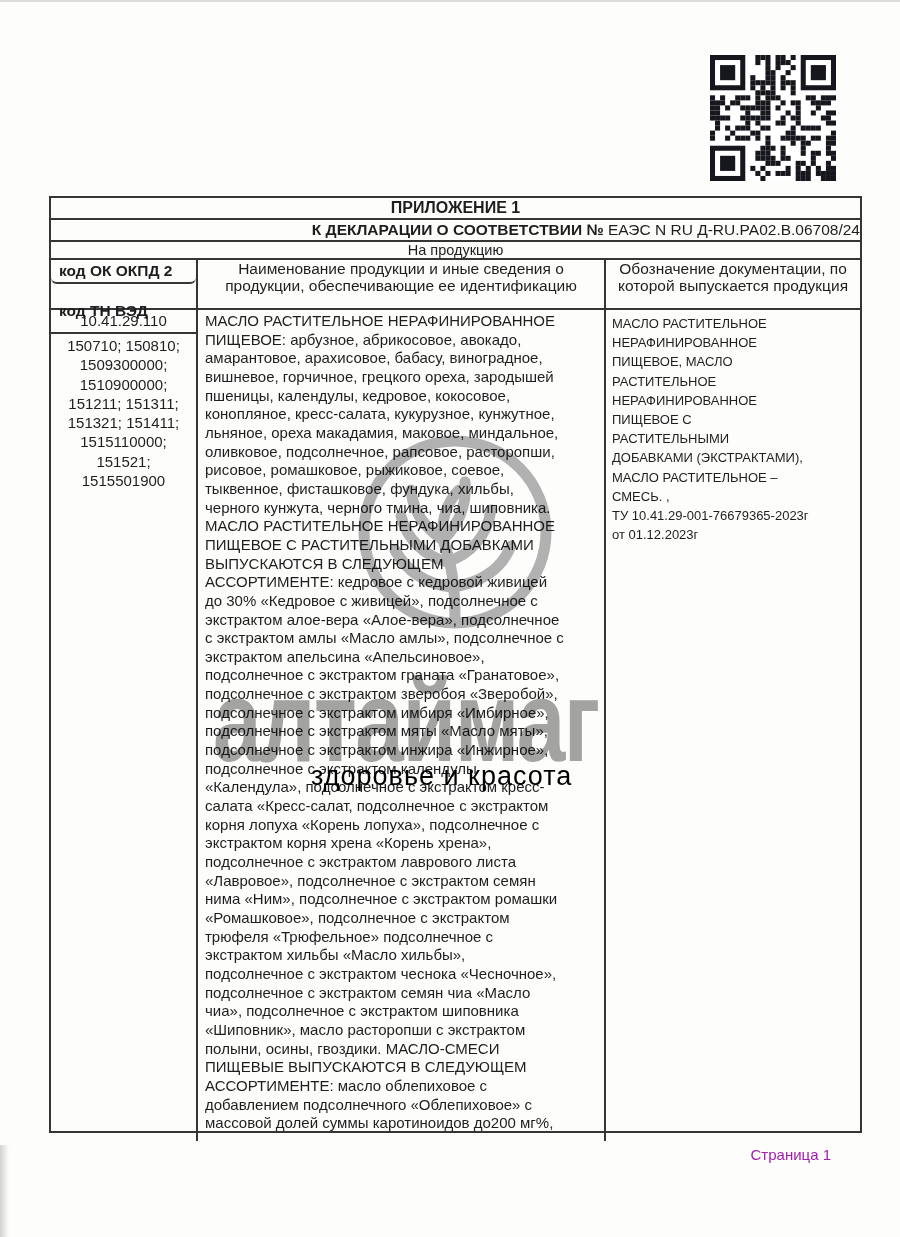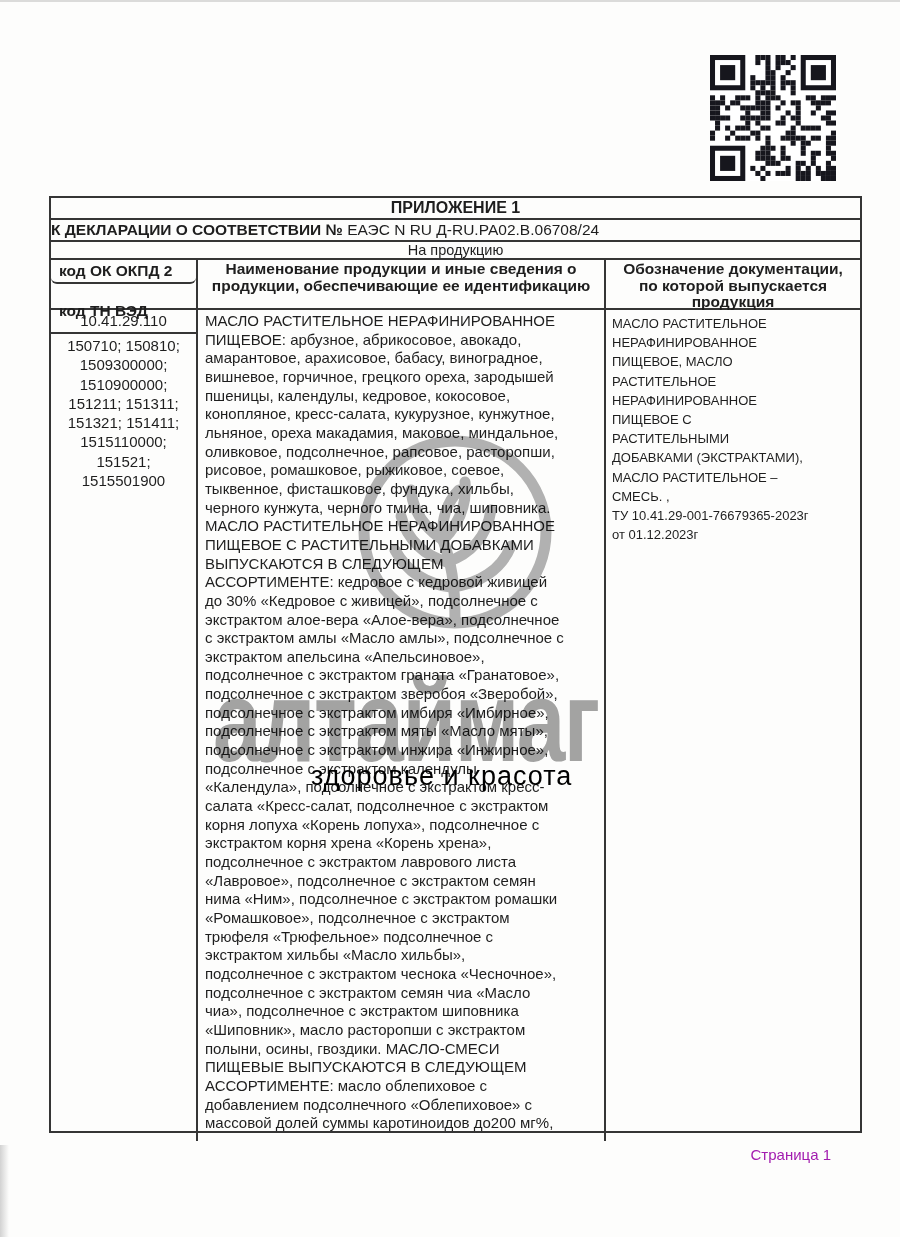--- a/index.html
+++ b/index.html
@@ -18,32 +18,32 @@
   .qr svg{display:block;}
   
   .doc-table{
     position:absolute;left:49px;top:196px;width:813px;height:937px;
     box-sizing:border-box;border:2px solid #353535;background:transparent;
     display:flex;flex-direction:column;
   }
   .tr{box-sizing:border-box;}
   .row-title{height:22px;border-bottom:2px solid #353535;line-height:20px;text-align:center;
     font-size:16px;font-weight:bold;}
-  .row-decl{height:22px;border-bottom:2px solid #353535;line-height:20px;text-align:left;font-size:15.5px;}
+  .row-decl{height:22px;border-bottom:2px solid #353535;line-height:20px;text-align:right;font-size:15.5px;}
   .row-decl .lbl{font-weight:bold;}
   .row-sub{height:18px;border-bottom:2px solid #353535;line-height:16px;text-align:center;font-size:14.5px;}
   .row-head{height:50px;border-bottom:2px solid #353535;display:flex;}
   .row-body{flex:1;display:flex;border-radius:28px;}
   .c1{width:147px;box-sizing:border-box;border-right:2px solid #353535;}
   .c2{width:408px;box-sizing:border-box;border-right:2px solid #353535;}
   .c3{flex:1;box-sizing:border-box;}
   .head-c1-top{height:24px;box-sizing:border-box;border-bottom:2px solid #353535;
     line-height:21px;padding-left:8px;font-size:15.5px;font-weight:bold;border-radius:6px;}
   .head-c1-bot{padding:1px 0 0 8px;font-size:15.5px;font-weight:bold;line-height:20px;margin-top:16px;}
-  .head-center{font-size:15.5px;font-weight:bold;text-align:center;line-height:16.5px;padding:1px 10px 0 10px;box-sizing:border-box;}
+  .head-center{font-size:15.5px;font-weight:normal;text-align:center;line-height:16.5px;padding:1px 10px 0 10px;box-sizing:border-box;}
   .okpd-cell{height:24px;box-sizing:border-box;border-bottom:2px solid #353535;
     line-height:21px;text-align:center;font-size:15px;}
   .tnved-cell{padding-top:2px;text-align:center;font-size:15px;line-height:19.3px;white-space:pre-line;}
   .desc-cell{padding:2px 6px 8px 7px;font-size:15px;line-height:18.65px;white-space:pre-line;}
   .docu-cell{padding:4px 4px 0 6px;font-size:13px;line-height:19.2px;white-space:pre-line;}
   
   .watermark{position:absolute;left:0;top:0;width:900px;height:1237px;pointer-events:none;
     mix-blend-mode:multiply;z-index:5;}
   .wm-brand{position:absolute;left:213px;top:655px;font-size:115px;font-weight:bold;
     color:#a4a4a4;letter-spacing:-2px;transform:scaleX(0.76);transform-origin:left top;white-space:nowrap;}

